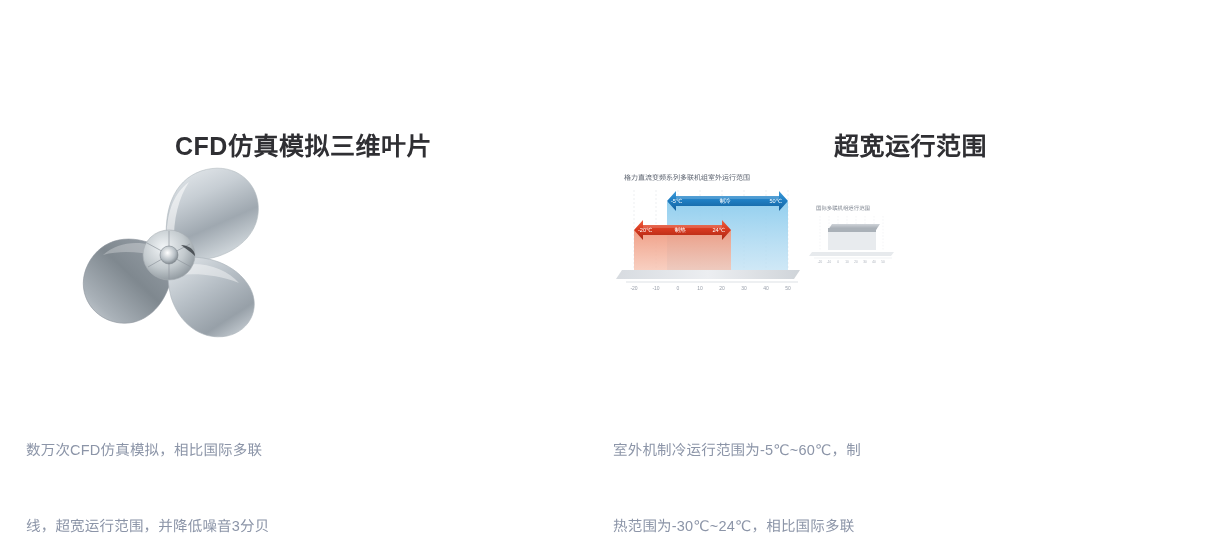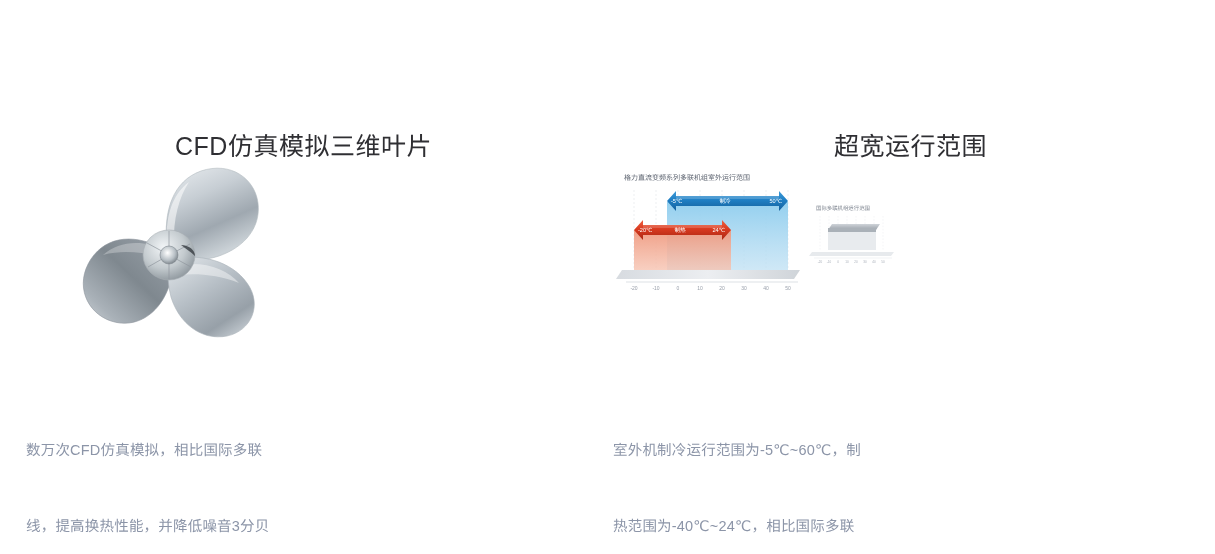--- a/index.html
+++ b/index.html
@@ -34,21 +34,21 @@
 
   .feature-title {
     position: absolute;
     top: 108px;
     width: 100%;
     text-align: center;
     font-size: 25px;
     line-height: 34px;
     letter-spacing: 0.5px;
     color: #2f2f33;
-    font-weight: 400;
+    font-weight: 700;
     white-space: nowrap;
   }
   .feature-col--left .feature-title { padding-right: 60px; }
   .feature-col--right .feature-title { padding-right: 20px; }
 
   .feature-media {
     position: absolute;
     left: 0;
     top: 150px;
     width: 100%;
@@ -178,21 +178,21 @@
             <line x1="114" y1="100" x2="92" y2="88"></line>
           </g>
           <path d="M126 90 C134 90 140 95 140 101 C136 97 130 93 126 90 Z" fill="#2e3338" opacity="0.75"></path>
           <ellipse cx="114" cy="100" rx="9" ry="9" fill="url(#hubCore)" stroke="#7e868d" stroke-width="0.6"></ellipse>
         </svg>
       </div>
     </div>
 
     <p class="feature-desc">
       <span class="dline">数万次CFD仿真模拟，相比国际多联</span>
-      <span class="dline">线，提高换热性能，并降低噪音3分贝</span>
+      <span class="dline">线，超宽运行范围，并降低噪音3分贝</span>
       
     </p>
   </section>
 
   <section class="feature-col feature-col--right">
 
     <h2 class="feature-title">超宽运行范围</h2>
 
     <div class="feature-media">
       <div class="chart-box">
@@ -304,19 +304,19 @@
               <text class="mini-tick-txt" x="262" y="105" text-anchor="middle">40</text>
               <text class="mini-tick-txt" x="271" y="105" text-anchor="middle">50</text>
             </g>
           </g>
         </svg>
       </div>
     </div>
 
     <p class="feature-desc">
       <span class="dline">室外机制冷运行范围为-5℃~60℃，制</span>
-      <span class="dline">热范围为-40℃~24℃，相比国际多联</span>
+      <span class="dline">热范围为-30℃~24℃，相比国际多联</span>
       
       
     </p>
   </section>
 
 </div>
 
 </body></html>

